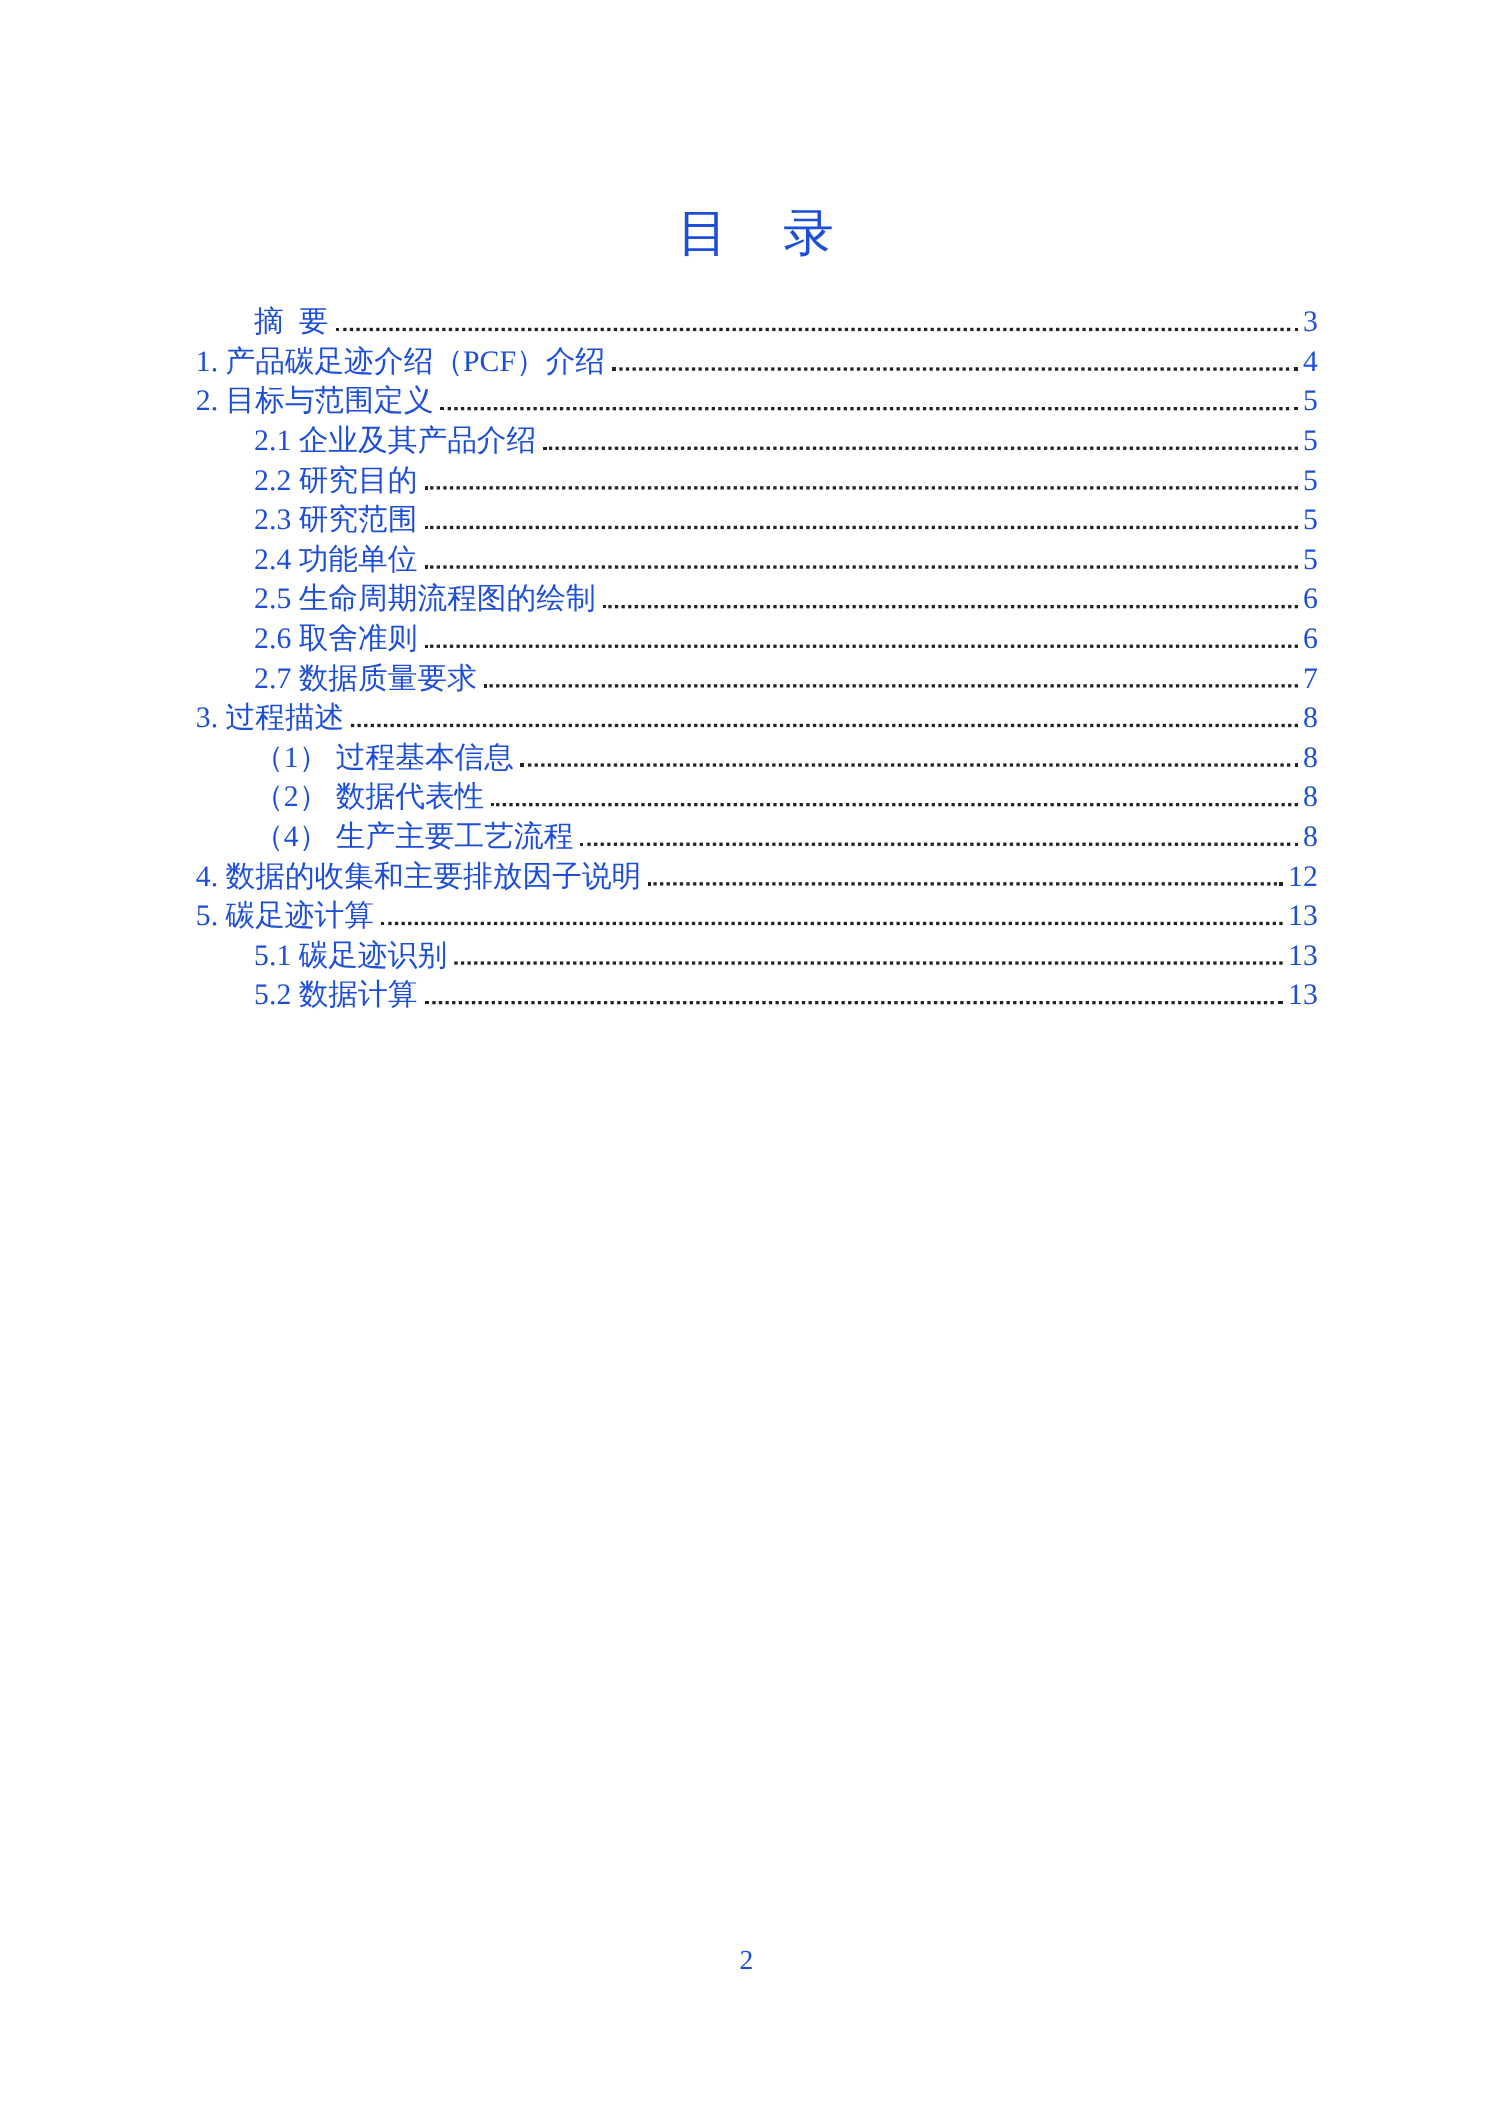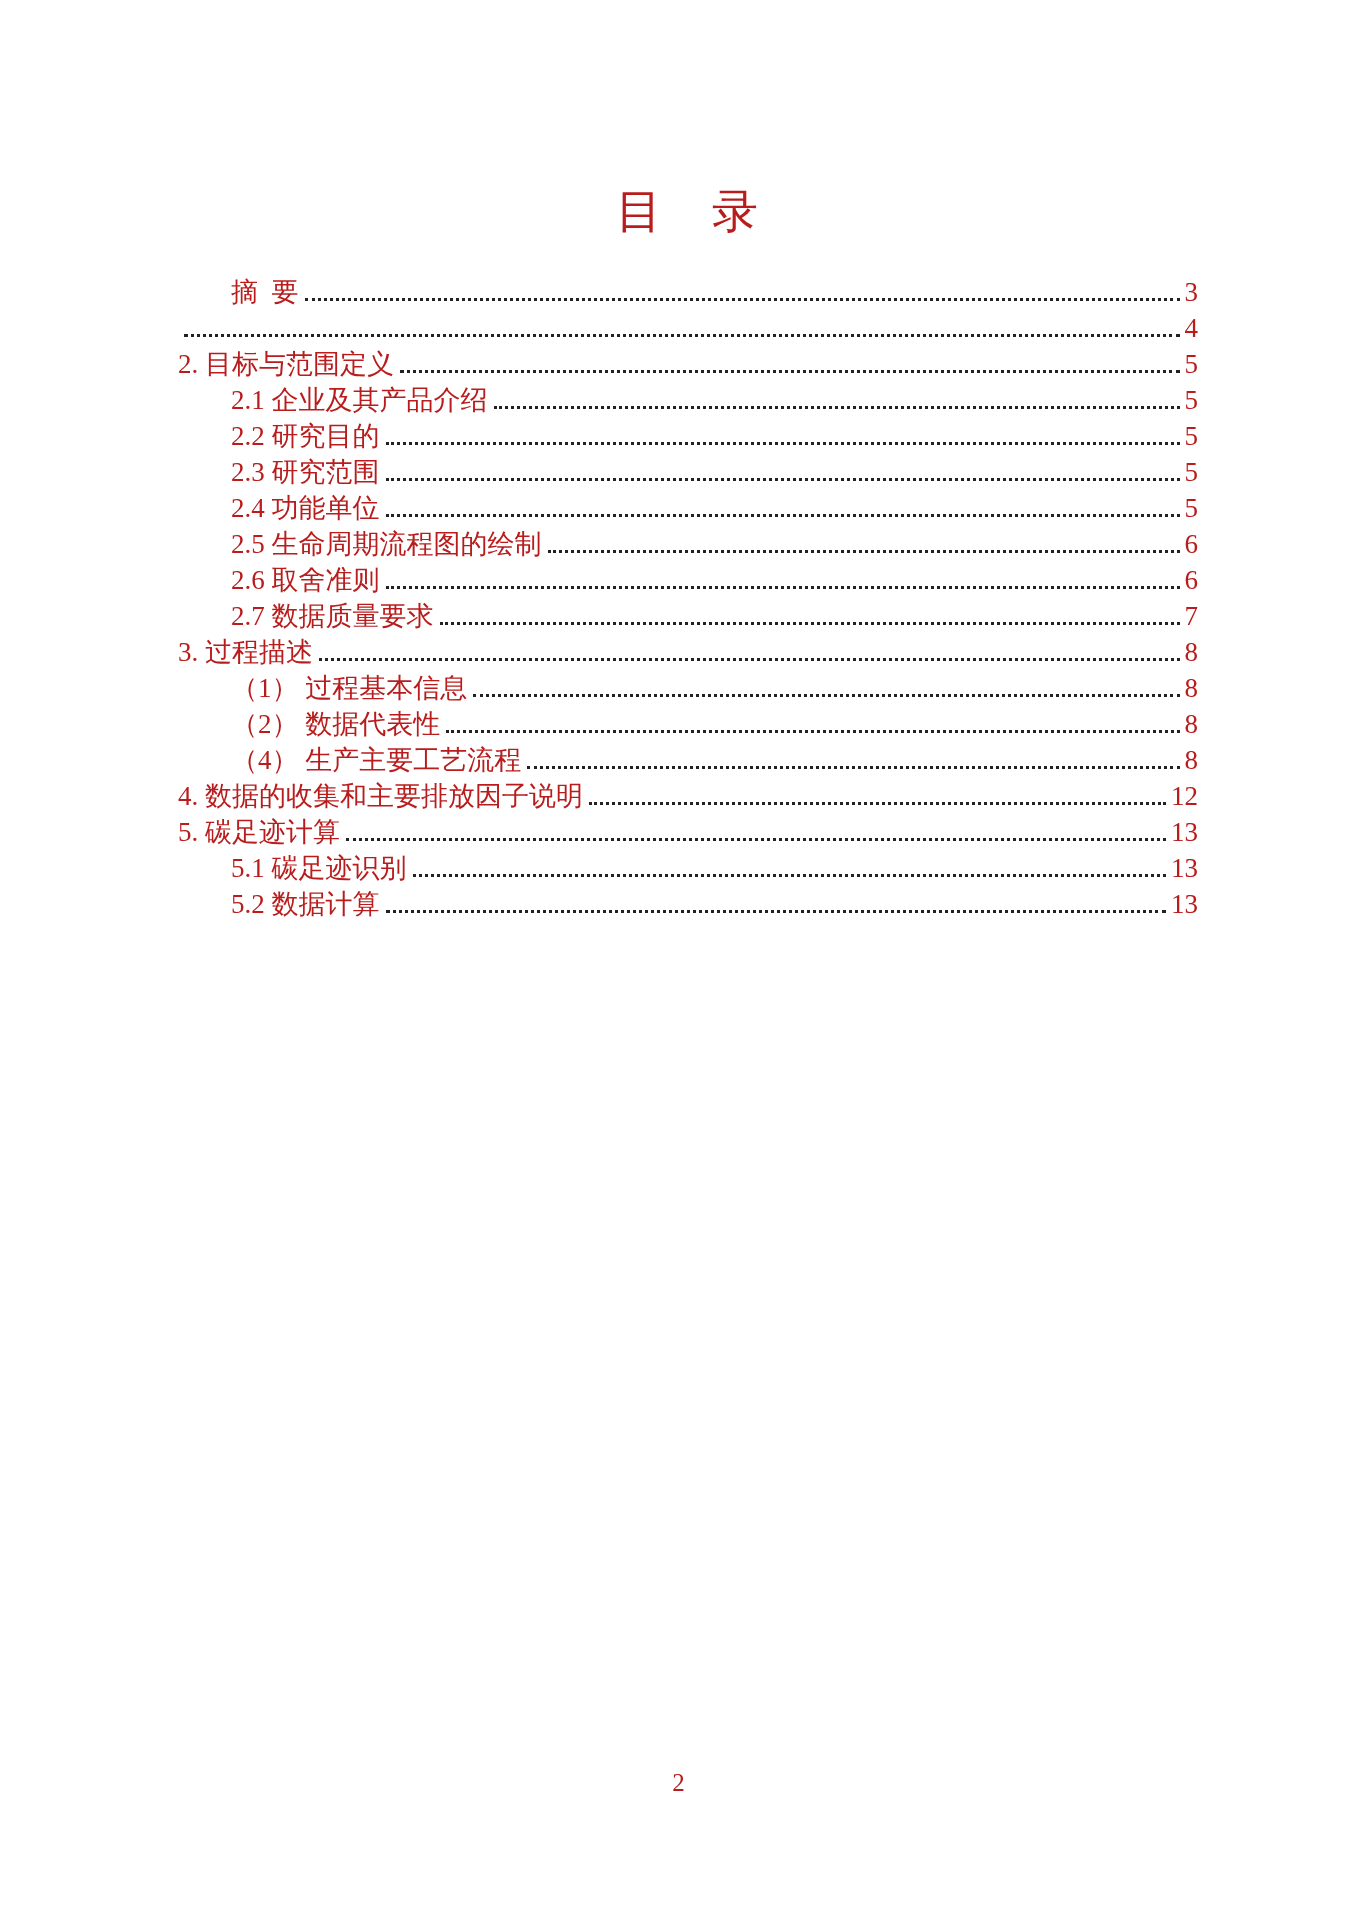--- a/index.html
+++ b/index.html
@@ -5,21 +5,21 @@
   html, body {
     margin: 0;
     padding: 0;
     background: #ffffff;
   }
   .page {
     position: relative;
     width: 1357px;
     height: 1920px;
     background: #ffffff;
-    color: #b91c1c;
+    color: #1d4ed8;
     font-family: "Liberation Serif", "DejaVu Serif", serif;
     overflow: hidden;
   }
   .content {
     position: absolute;
     left: 178px;
     top: 0;
     width: 1020px;
   }
   .doc-title {
@@ -74,20 +74,21 @@
 <div class="page">
   <div class="content">
     <h1 class="doc-title">目　录</h1>
     <div class="toc" id="toc">
         <div class="toc-row indent">
     <span class="toc-label">摘  要</span>
     <span class="toc-dots"></span>
     <span class="toc-page">3</span>
   </div>
         <div class="toc-row">
+    <span class="toc-label">1. 产品碳足迹介绍（PCF）介绍</span>
     <span class="toc-dots"></span>
     <span class="toc-page">4</span>
   </div>
         <div class="toc-row">
     <span class="toc-label">2. 目标与范围定义</span>
     <span class="toc-dots"></span>
     <span class="toc-page">5</span>
   </div>
         <div class="toc-row indent">
     <span class="toc-label">2.1 企业及其产品介绍</span>

